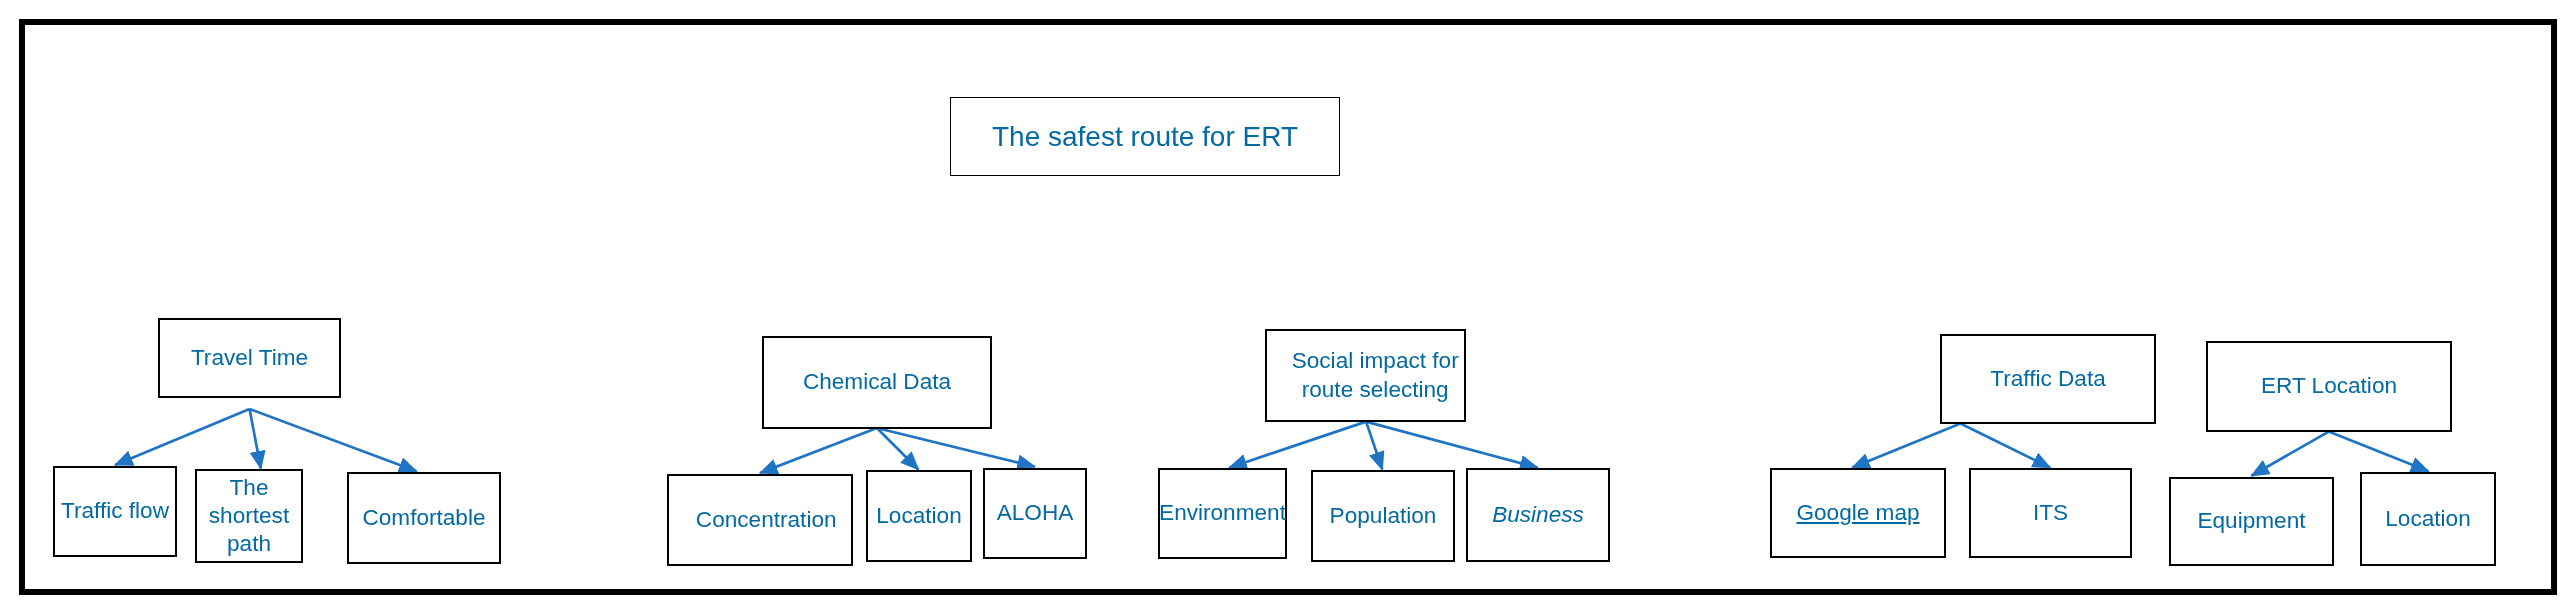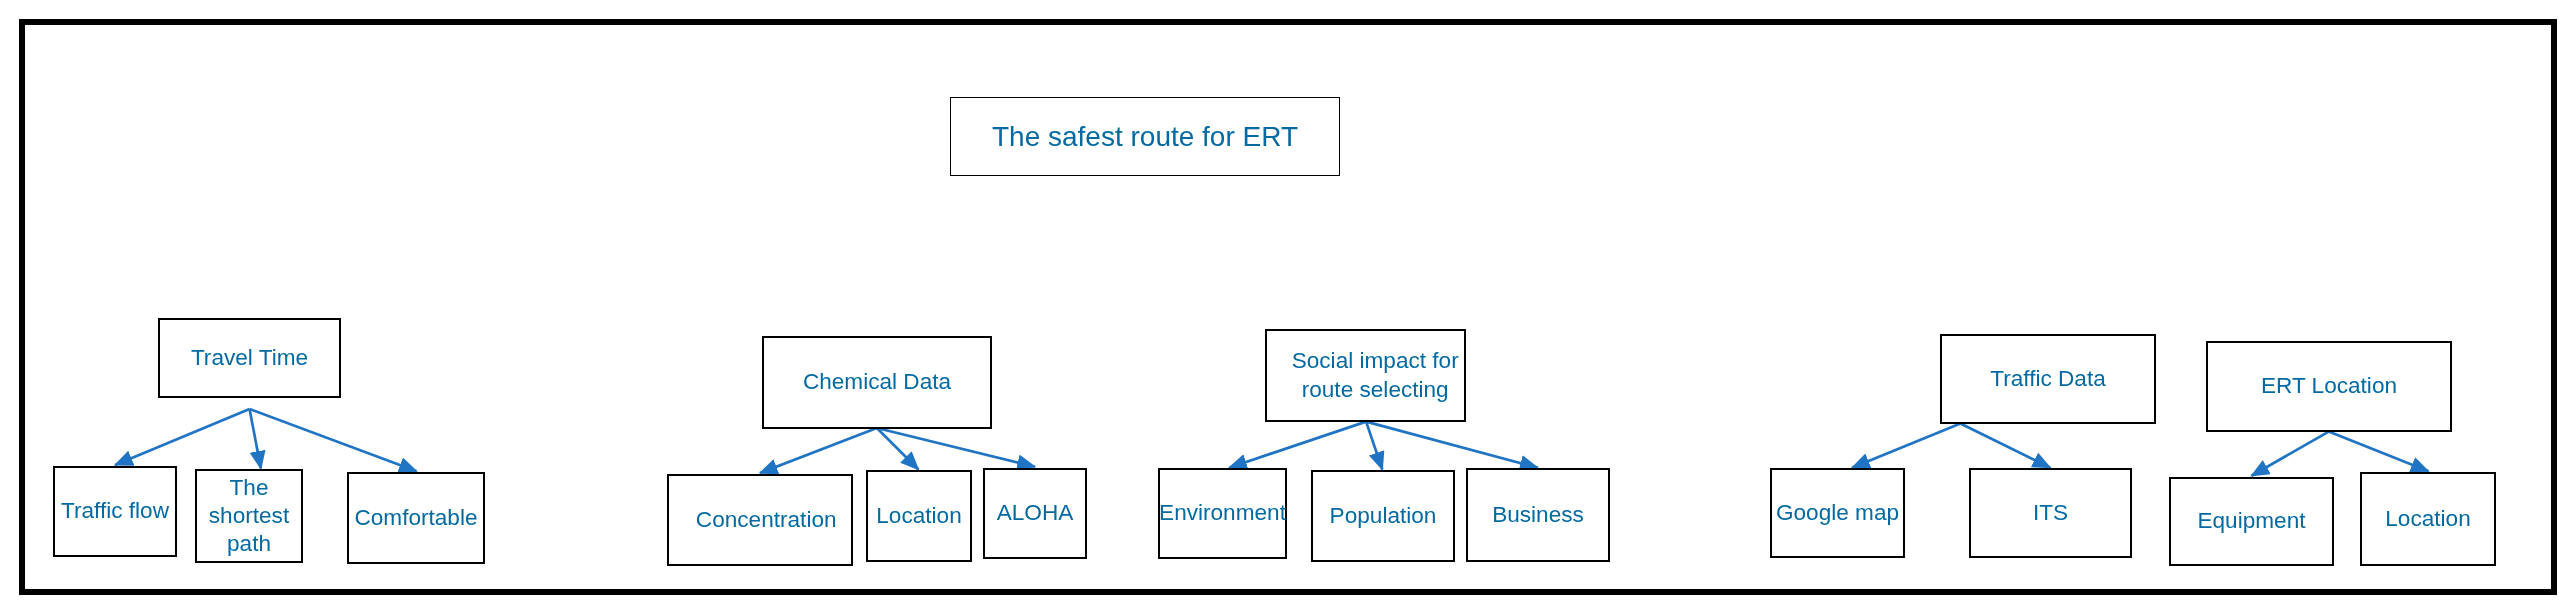--- a/index.html
+++ b/index.html
@@ -80,21 +80,21 @@
 
   <div class="box node-box" style="left:158px; top:318px; width:183px; height:80px;">
     <span>Travel Time</span>
   </div>
   <div class="box node-box" style="left:53px; top:466px; width:124px; height:91px;align-items:center;">
     <span>Traffic flow</span>
   </div>
   <div class="box node-box" style="left:195px; top:469px; width:108px; height:94px;">
     <span>The shortest path</span>
   </div>
-  <div class="box node-box" style="left:347px; top:472px; width:138px; height:92px;">
+  <div class="box node-box" style="left:347px; top:472px; width:154px; height:92px;">
     <span>Comfortable</span>
   </div>
 
   <div class="box node-box" style="left:762px; top:336px; width:230px; height:93px;">
     <span>Chemical Data</span>
   </div>
   <div class="box node-box" style="left:667px; top:474px; width:186px; height:92px;padding-left:16px;">
     <span>Concentration</span>
   </div>
   <div class="box node-box" style="left:866px; top:470px; width:106px; height:92px;">
@@ -106,28 +106,28 @@
 
   <div class="box node-box" style="left:1265px; top:329px; width:201px; height:93px;padding-left:23px;">
     <span>Social impact for route selecting</span>
   </div>
   <div class="box node-box" style="left:1158px; top:468px; width:129px; height:91px;">
     <span>Environment</span>
   </div>
   <div class="box node-box" style="left:1311px; top:470px; width:144px; height:92px;">
     <span>Population</span>
   </div>
-  <div class="box node-box" style="left:1466px; top:468px; width:144px; height:94px;">
+  <div class="box node-box" style="left:1466px; top:468px; width:144px; height:94px;font-style:italic;">
     <span>Business</span>
   </div>
 
   <div class="box node-box" style="left:1940px; top:334px; width:216px; height:90px;">
     <span>Traffic Data</span>
   </div>
-  <div class="box node-box" style="left:1770px; top:468px; width:135px; height:90px;">
+  <div class="box node-box" style="left:1770px; top:468px; width:176px; height:90px;text-decoration:underline;">
     <span>Google map</span>
   </div>
   <div class="box node-box" style="left:1969px; top:468px; width:163px; height:90px;">
     <span>ITS</span>
   </div>
 
   <div class="box node-box" style="left:2206px; top:341px; width:246px; height:91px;">
     <span>ERT Location</span>
   </div>
   <div class="box node-box" style="left:2169px; top:477px; width:165px; height:89px;">

